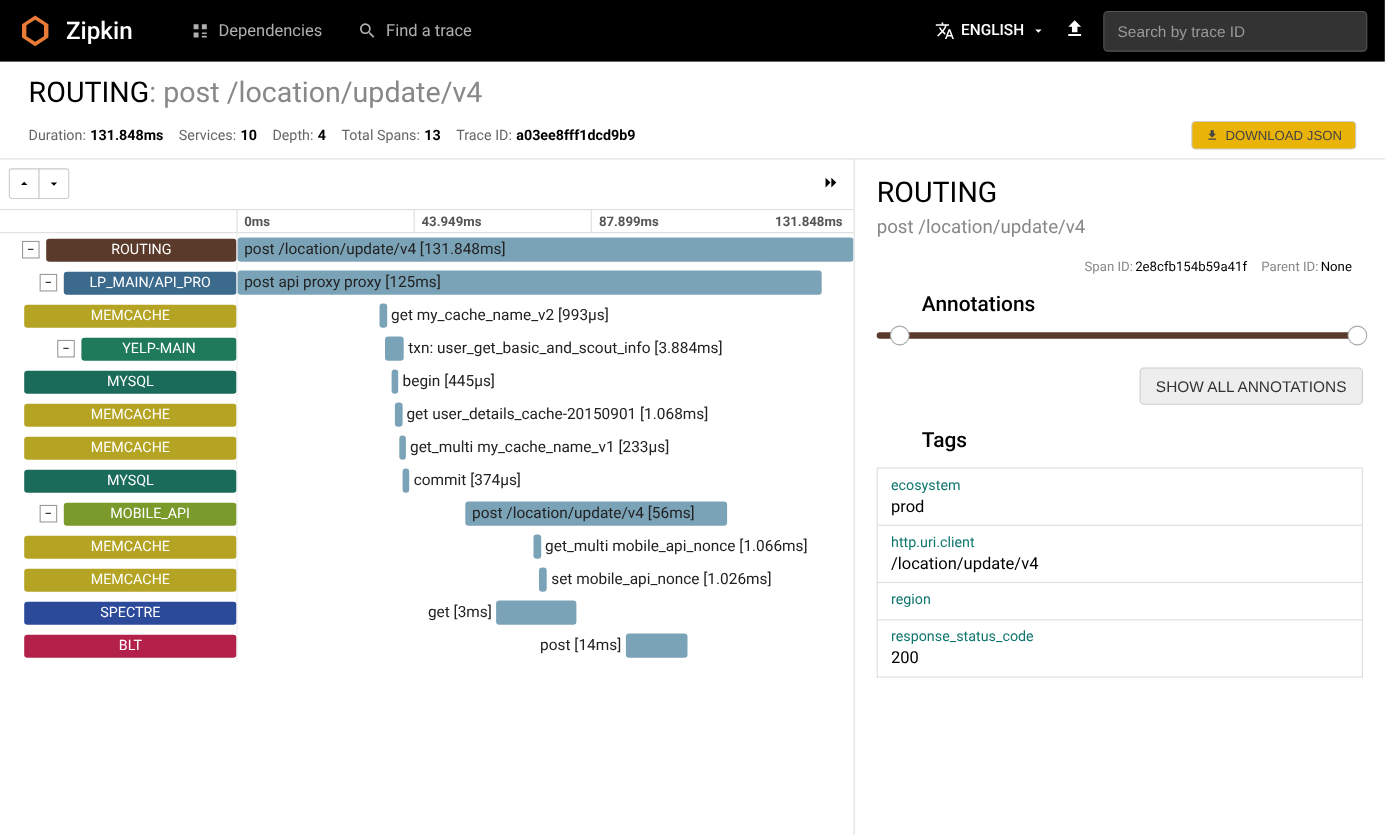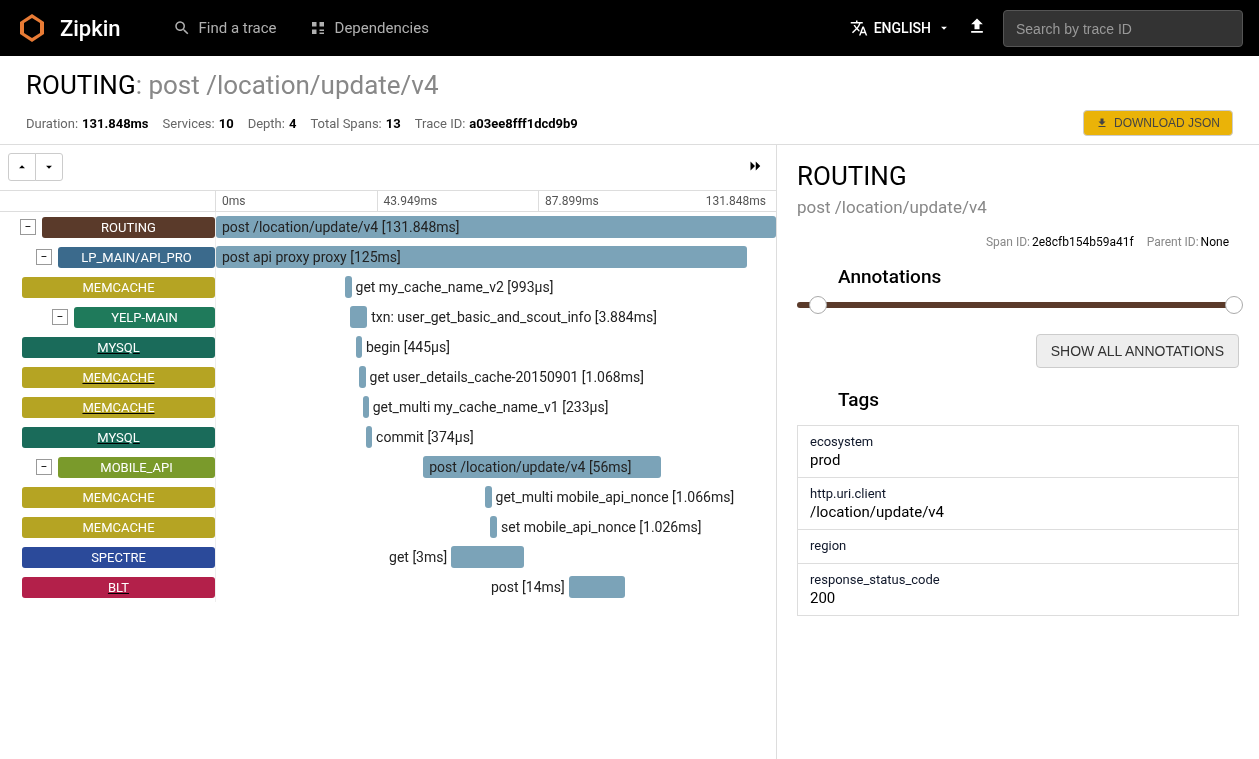--- a/index.html
+++ b/index.html
@@ -31,21 +31,21 @@
 .trace-panel { flex: 1; border-right: 1px solid #ddd; overflow: hidden; position: relative; }
 .trace-controls { padding: 8px; display: flex; gap: 4px; }
 .ctrl-btn { border: 1px solid #ccc; background: #fff; width: 28px; height: 28px; border-radius: 3px; cursor: pointer; display: flex; align-items: center; justify-content: center; }
 .ctrl-btn:first-child { border-radius: 3px 0 0 3px; }
 .ctrl-btn:nth-child(2) { border-radius: 0 3px 3px 0; margin-left: -5px; }
 .collapse-btn { margin-left: auto; border: none; background: transparent; cursor: pointer; padding: 4px; }
 
 .timeline-header { display: flex; border-top: 1px solid #ddd; border-bottom: 1px solid #ddd; font-size: 12px; color: #555; }
 .tree-col { width: 215px; flex-shrink: 0; }
 .time-col { flex: 1; display: flex; position: relative; }
-.time-tick { flex: 1; padding: 3px 6px; border-left: 1px solid #ddd; }
+.time-tick { flex: 1; padding: 3px 6px; border-left: 1px solid #ddd; font-weight: bold; }
 .time-tick:last-child { text-align: right; flex: 0 0 auto; padding-right: 10px; border-left: none; }
 
 .span-rows { overflow-y: auto; }
 .span-row { display: flex; height: 30px; align-items: center; }
 .span-tree { width: 215px; flex-shrink: 0; display: flex; align-items: center; padding-left: 8px; position: relative; }
 .collapse-toggle { width: 16px; height: 16px; border: 1px solid #999; background: #fff; display: flex; align-items: center; justify-content: center; cursor: pointer; font-size: 12px; line-height: 1; margin-right: 6px; flex-shrink: 0; }
 .service-badge { padding: 3px 10px; border-radius: 3px; color: #fff; font-size: 13px; font-weight: 400; white-space: nowrap; overflow: hidden; flex: 1; text-align: center; }
 .span-timeline { flex: 1; position: relative; height: 100%; display: flex; align-items: center; border-left: 1px solid #eee; }
 .span-bar { position: absolute; height: 22px; background: #7ba3b8; border-radius: 3px; display: flex; align-items: center; padding: 0 6px; font-size: 14px; color: #222; white-space: nowrap; overflow: visible; }
 .span-bar.thin { min-width: 6px; padding: 0; }
@@ -58,51 +58,51 @@
 .detail-ids { font-size: 12px; color: #666; text-align: right; margin-bottom: 16px; }
 .detail-ids .label { color: #888; }
 .detail-ids .value { color: #000; margin-left: 2px; margin-right: 10px; }
 .section-title { font-size: 19px; font-weight: 500; margin-bottom: 14px; margin-left: 41px; }
 .slider-track { height: 6px; background: #5a3a2a; border-radius: 3px; position: relative; margin: 14px 0 26px; }
 .slider-thumb { width: 18px; height: 18px; background: #fff; border: 1px solid #aaa; border-radius: 50%; position: absolute; top: -6px; cursor: pointer; }
 .show-all-btn { background: #eee; border: 1px solid #ccc; border-radius: 4px; padding: 8px 14px; font-size: 14px; cursor: pointer; float: right; margin-bottom: 20px; color: #333; }
 .tags-section { clear: both; }
 .tag-row { border: 1px solid #ddd; padding: 8px 12px; border-top: none; }
 .tag-row:first-of-type { border-top: 1px solid #ddd; }
-.tag-key { font-size: 13px; color: #0f172a; margin-bottom: 2px; }
+.tag-key { font-size: 13px; color: #0f766e; margin-bottom: 2px; }
 .tag-val { font-size: 15px; color: #000; }
 
 .indent-0 { padding-left: 20px; }
 .indent-1 { padding-left: 36px; }
 .indent-2 { padding-left: 52px; }
-.indent-3 { padding-left: 68px; text-decoration: underline; }
+.indent-3 { padding-left: 68px; }
 .no-toggle { padding-left: 22px; }
 </style>
 </head>
 <body>
 
 <div class="navbar">
   <div class="logo">
     <svg class="logo-icon" viewBox="0 0 32 32">
         <path fill="#e87b35" d="M16 2 L28 10 L28 22 L16 30 L4 22 L4 10 Z M16 6 L8 11 L8 21 L16 26 L24 21 L24 11 Z"></path>
       </svg>
     <span class="logo-text">Zipkin</span>
   </div>
   <div class="nav-links">
     <div class="nav-link">
       <svg width="18" height="18" viewBox="0 0 24 24">
-          <path fill="#b0b0b0" d="M15.5 14h-.79l-.28-.27a6.5 6.5 0 1 0-.7.7l.27.28v.79l5 4.99L20.49 19l-4.99-5zm-6 0C7 14 5 12 5 9.5S7 5 9.5 5 14 7 14 9.5 12 14 9.5 14z"></path>
-        </svg>
-      <span>Find a trace</span>
+          <path fill="#b0b0b0" d="M4 4h6v6H4zm10 0h6v6h-6zM4 14h6v6H4zm10 4h6v2h-6zm0-4h6v2h-6z"></path>
+        </svg>
+      <span>Dependencies</span>
     </div>
     <div class="nav-link">
       <svg width="18" height="18" viewBox="0 0 24 24">
-          <path fill="#b0b0b0" d="M4 4h6v6H4zm10 0h6v6h-6zM4 14h6v6H4zm10 4h6v2h-6zm0-4h6v2h-6z"></path>
-        </svg>
-      <span>Dependencies</span>
+          <path fill="#b0b0b0" d="M15.5 14h-.79l-.28-.27a6.5 6.5 0 1 0-.7.7l.27.28v.79l5 4.99L20.49 19l-4.99-5zm-6 0C7 14 5 12 5 9.5S7 5 9.5 5 14 7 14 9.5 12 14 9.5 14z"></path>
+        </svg>
+      <span>Find a trace</span>
     </div>
   </div>
   <div class="nav-right">
     <div class="lang-selector">
       <svg width="18" height="18" viewBox="0 0 24 24">
           <path fill="#fff" d="M12.87 15.07l-2.54-2.51.03-.03A17.52 17.52 0 0 0 14.07 6H17V4h-7V2H8v2H1v2h11.17C11.5 7.92 10.44 9.75 9 11.35 8.07 10.32 7.3 9.19 6.69 8h-2c.73 1.63 1.73 3.17 2.98 4.56l-5.09 5.02L4 19l5-5 3.11 3.11.76-2.04zM18.5 10h-2L12 22h2l1.12-3h4.75L21 22h2l-4.5-12zm-2.62 7l1.62-4.33L19.12 17h-3.24z"></path>
         </svg>
       <span>ENGLISH</span>
       <svg width="14" height="14" viewBox="0 0 24 24">
           <path fill="#fff" d="M7 10l5 5 5-5z"></path>

